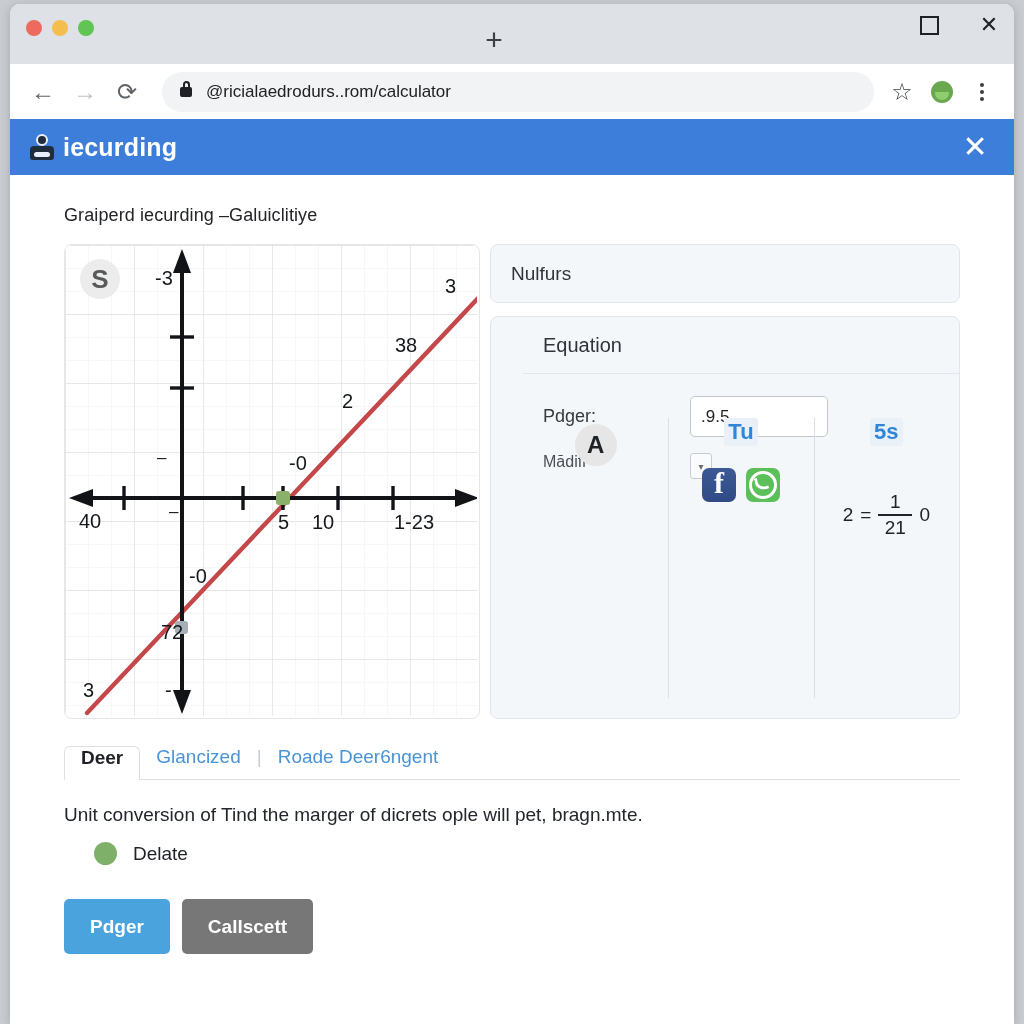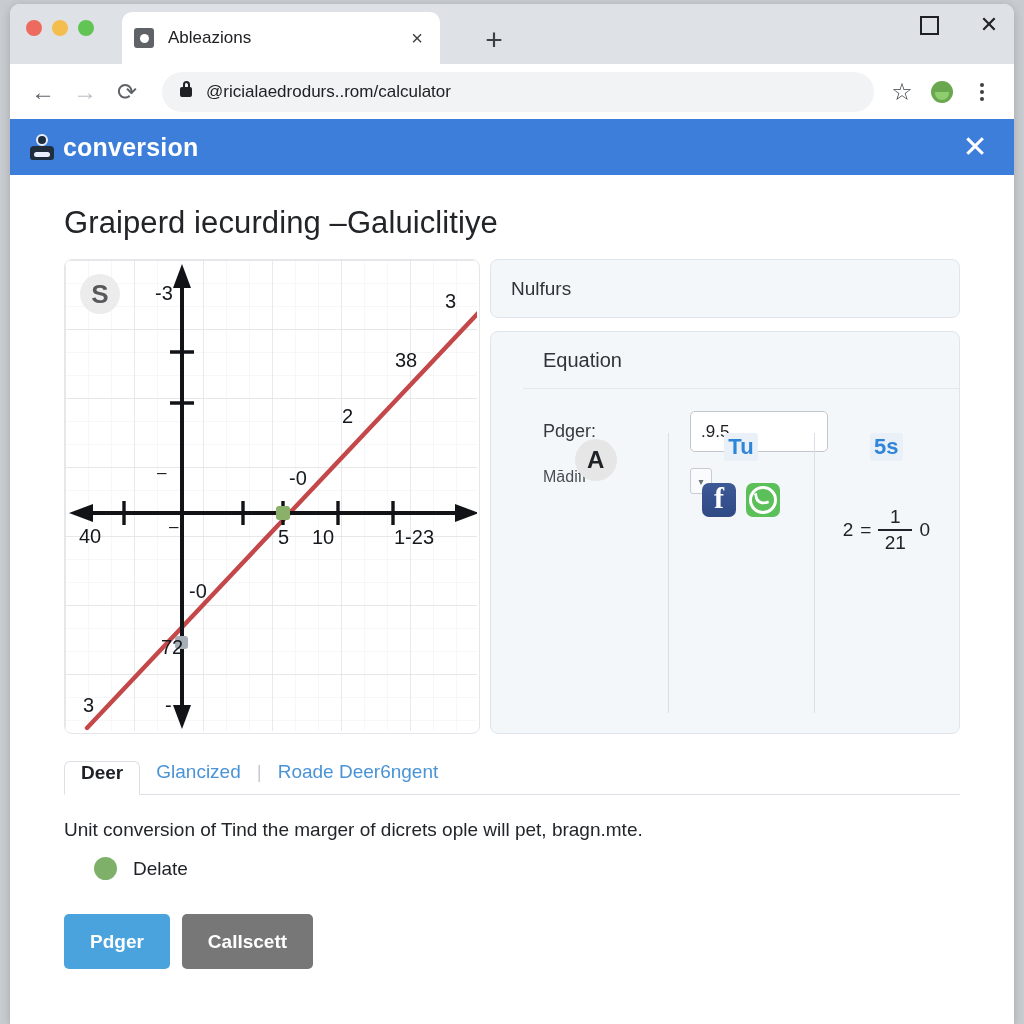--- a/index.html
+++ b/index.html
@@ -199,21 +199,21 @@
 
   
   .page {
     position: relative;
     background: #ffffff;
     height: 849px;
     padding: 0 54px;
     box-sizing: border-box;
   }
   .page-title {
-    font-size: 31px;
+    font-size: 18px;
     color: #222428;
     padding-top: 30px;
     letter-spacing: .1px;
   }
 
   .content-row {
     display: flex;
     margin-top: 18px;
     gap: 10px;
   }
@@ -442,27 +442,20 @@
 <div id="app">
   <div class="win">
 
     <div class="titlebar">
       <div class="traffic">
         <span class="dot red"></span>
         <span class="dot yellow"></span>
         <span class="dot green"></span>
       </div>
 
-      <div class="tab">
-        <span class="tab-favicon">
-            <i></i>
-          </span>
-        <span class="tab-title">Ableazions</span>
-        <span class="tab-close">×</span>
-      </div>
       <div class="newtab">+</div>
 
       <div class="wbtns">
         <div class="wbtn">
             <span class="sq"></span>
           </div>
         <div class="wbtn">✕</div>
       </div>
     </div>
 
@@ -487,21 +480,21 @@
             <i></i>
           </span>
       </div>
     </div>
 
     <div class="banner">
       <span class="banner-icon">
         <span class="head"></span>
           <span class="body"></span>
       </span>
-      <span class="banner-title">conversion</span>
+      <span class="banner-title">iecurding</span>
       <span class="banner-close">✕</span>
     </div>
 
     <div class="page">
       <div class="page-title">Graiperd iecurding –Galuiclitiye</div>
 
       <div class="content-row">
 
         <div class="graph-card">
           <svg width="412" height="471" viewBox="0 0 412 471">

